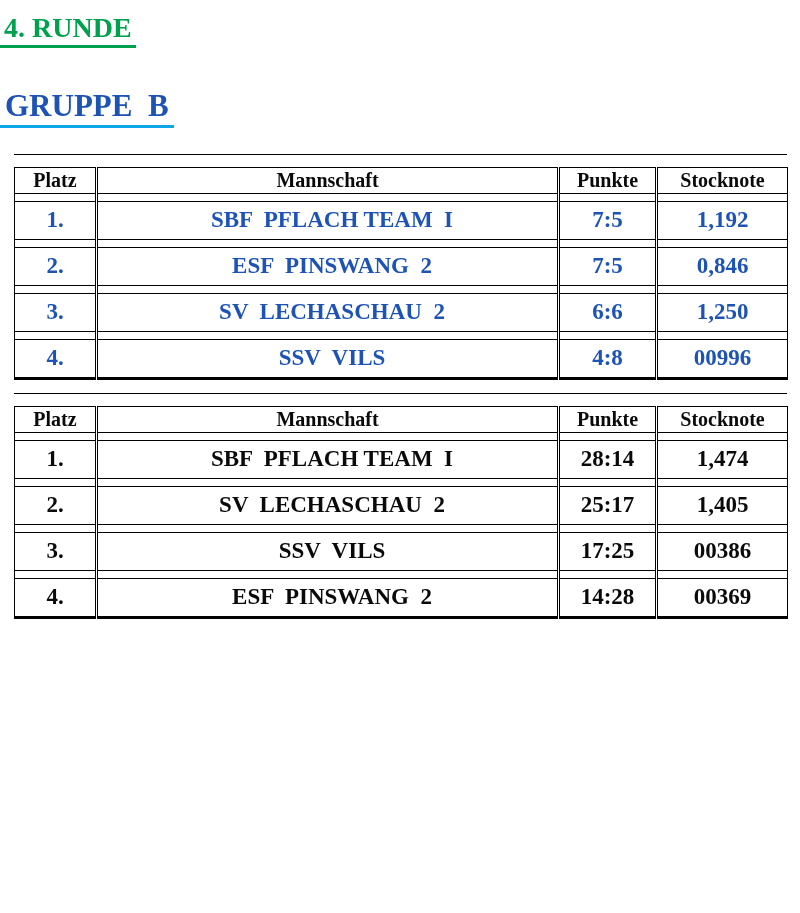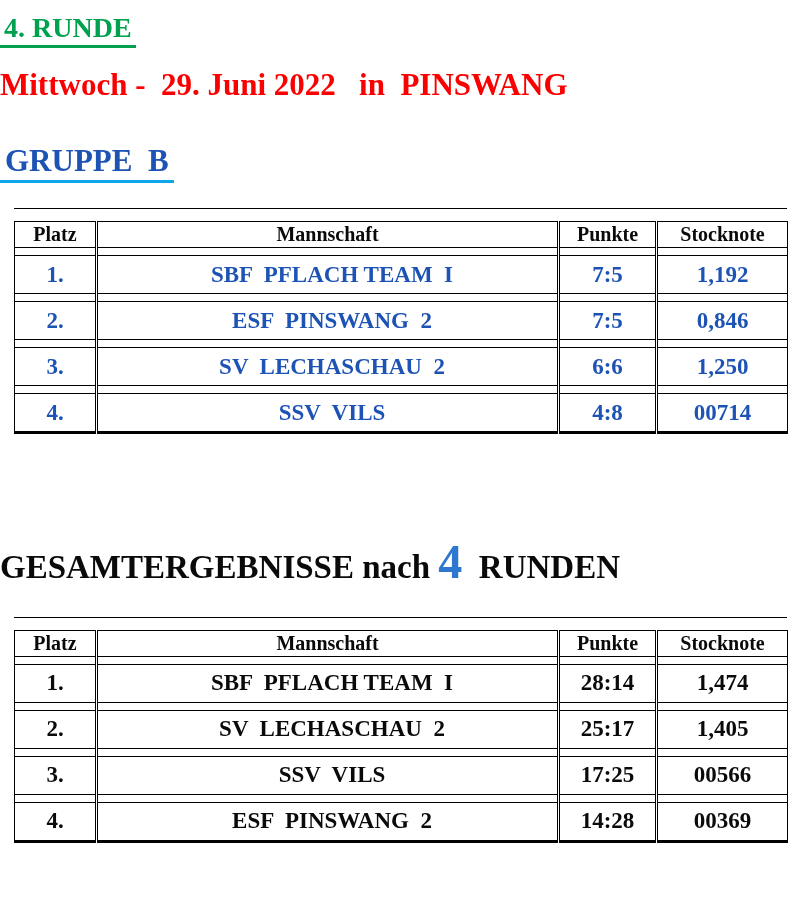--- a/index.html
+++ b/index.html
@@ -65,21 +65,20 @@
 </style>
 </head>
 <body>
 
 <div>
 
   <h1 class="center round-title">
     <span class="u-green">4. RUNDE</span>
   </h1>
 
-  <div class="center date-line">Mittwoch -  29. Juni 2022   in  PINSWANG</div>
 
   <h2 class="center group-title">
     <span class="u-blue">GRUPPE  B</span>
   </h2>
 
   <div class="twrap">
     <table class="blue-table">
       <colgroup>
           <col style="width:82px">
           <col style="width:462px">
@@ -132,29 +131,26 @@
       <tr class="gap">
             <td></td>
             <td class="dl"></td>
             <td class="dl"></td>
             <td class="dl"></td>
           </tr>
       <tr class="row">
         <td>4.</td>
         <td class="dl team">SSV  VILS</td>
         <td class="dl">4:8</td>
-        <td class="dl">00714</td>
+        <td class="dl">00996</td>
       </tr>
     </tbody>
       </table>
   </div>
 
-  <h2 class="center overall-heading">
-    <span>GESAMTERGEBNISSE nach </span><span class="big-num">4</span><span>  RUNDEN</span>
-  </h2>
 
   <div class="twrap">
     <table class="black-table">
       <colgroup>
           <col style="width:82px">
           <col style="width:462px">
           <col style="width:98px">
           <col style="width:131px">
         </colgroup>
       <tbody>
@@ -191,21 +187,21 @@
       <tr class="gap">
             <td></td>
             <td class="dl"></td>
             <td class="dl"></td>
             <td class="dl"></td>
           </tr>
       <tr class="row">
         <td>3.</td>
         <td class="dl team">SSV  VILS</td>
         <td class="dl">17:25</td>
-        <td class="dl">00566</td>
+        <td class="dl">00386</td>
       </tr>
       <tr class="gap">
             <td></td>
             <td class="dl"></td>
             <td class="dl"></td>
             <td class="dl"></td>
           </tr>
       <tr class="row">
         <td>4.</td>
         <td class="dl team">ESF  PINSWANG  2</td>

